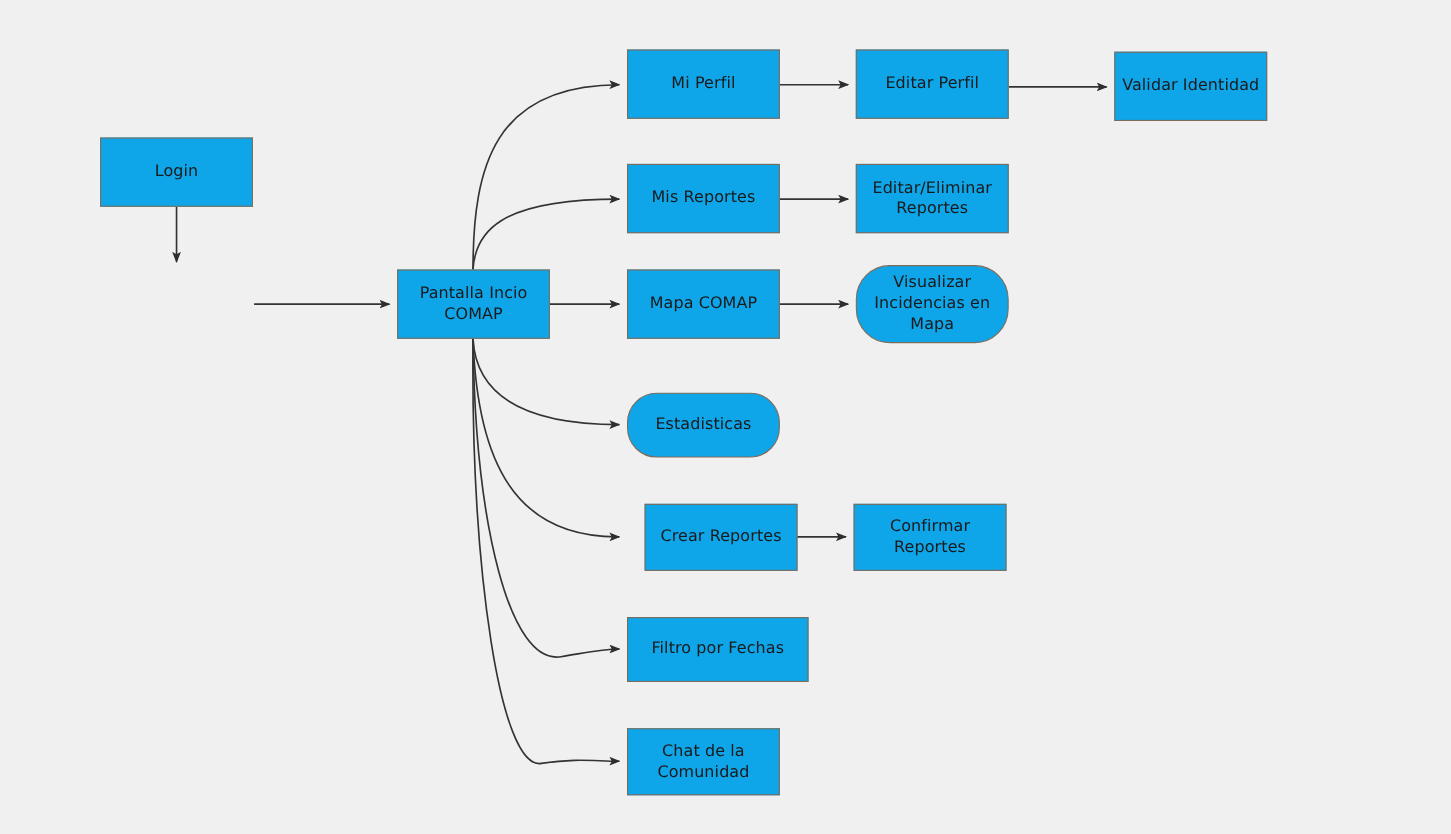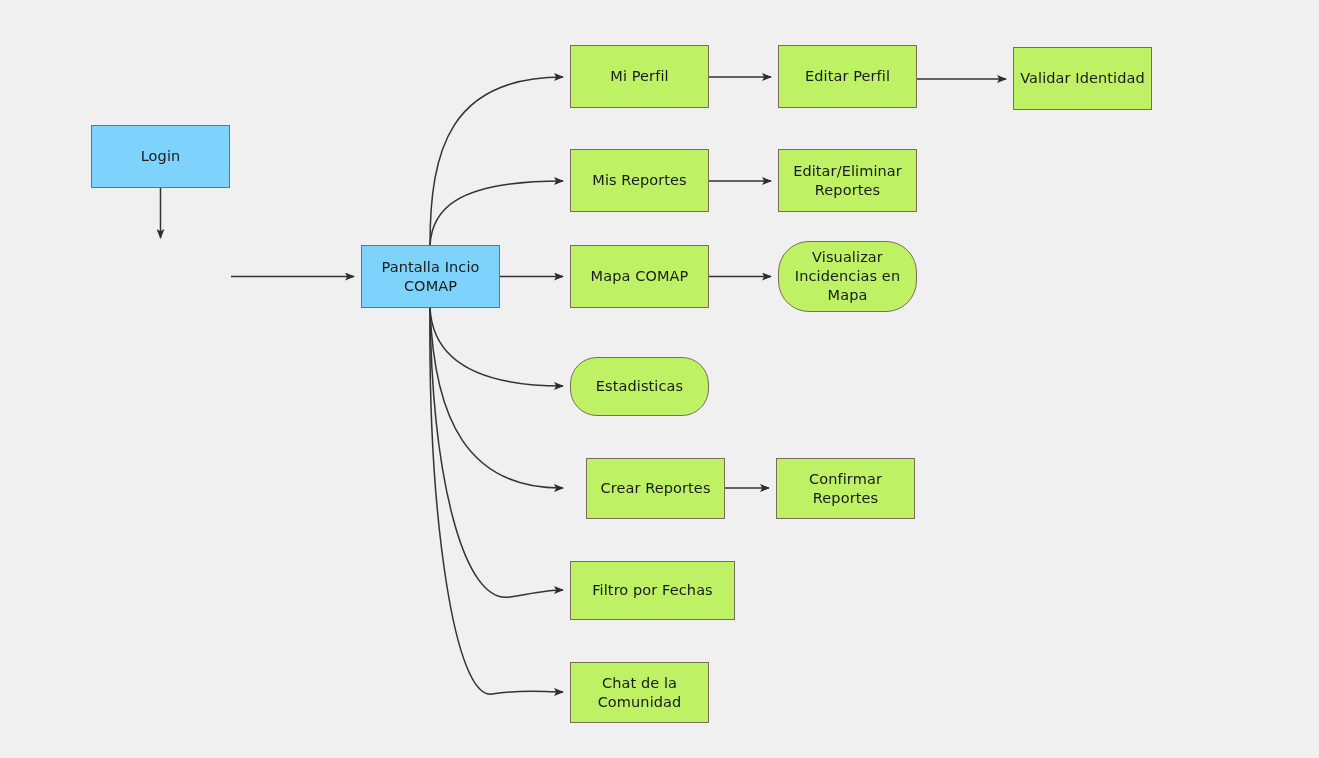--- a/index.html
+++ b/index.html
@@ -38,25 +38,25 @@
     justify-content: center;
     text-align: center;
     color: #1a1a1a;
     font-size: 14.5px;
     line-height: 1.3;
     letter-spacing: 0.1px;
     white-space: pre-line;
     padding: 0 1px;
   }
   .node.yellow {
-    background: #7dd3fc;
+    background: #0ea5e9;
     border: 1.3px solid #7a705c;
   }
   .node.orange {
-    background: #bef264;
+    background: #0ea5e9;
     border: 1.3px solid #7d6b5c;
   }
   .node.tight {
     padding: 0;
   }
 </style>
 </head>
 <body>
 
 <div id="canvas">

